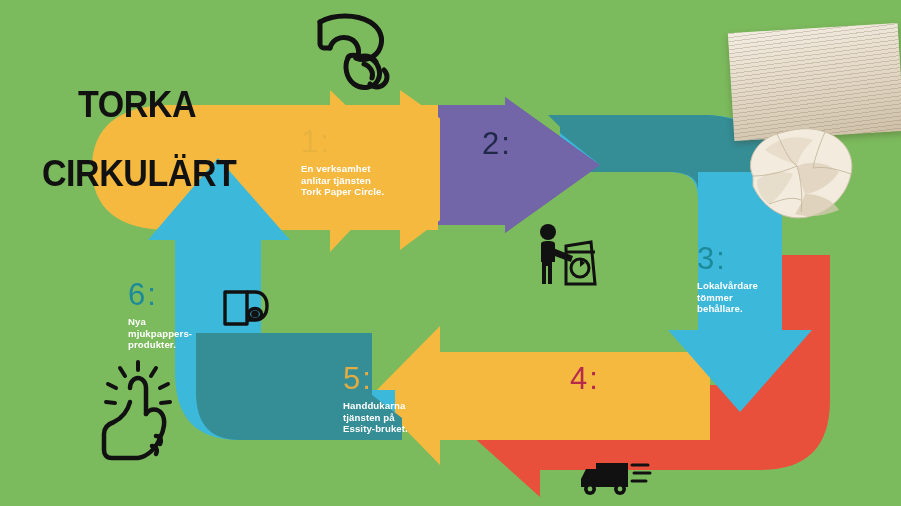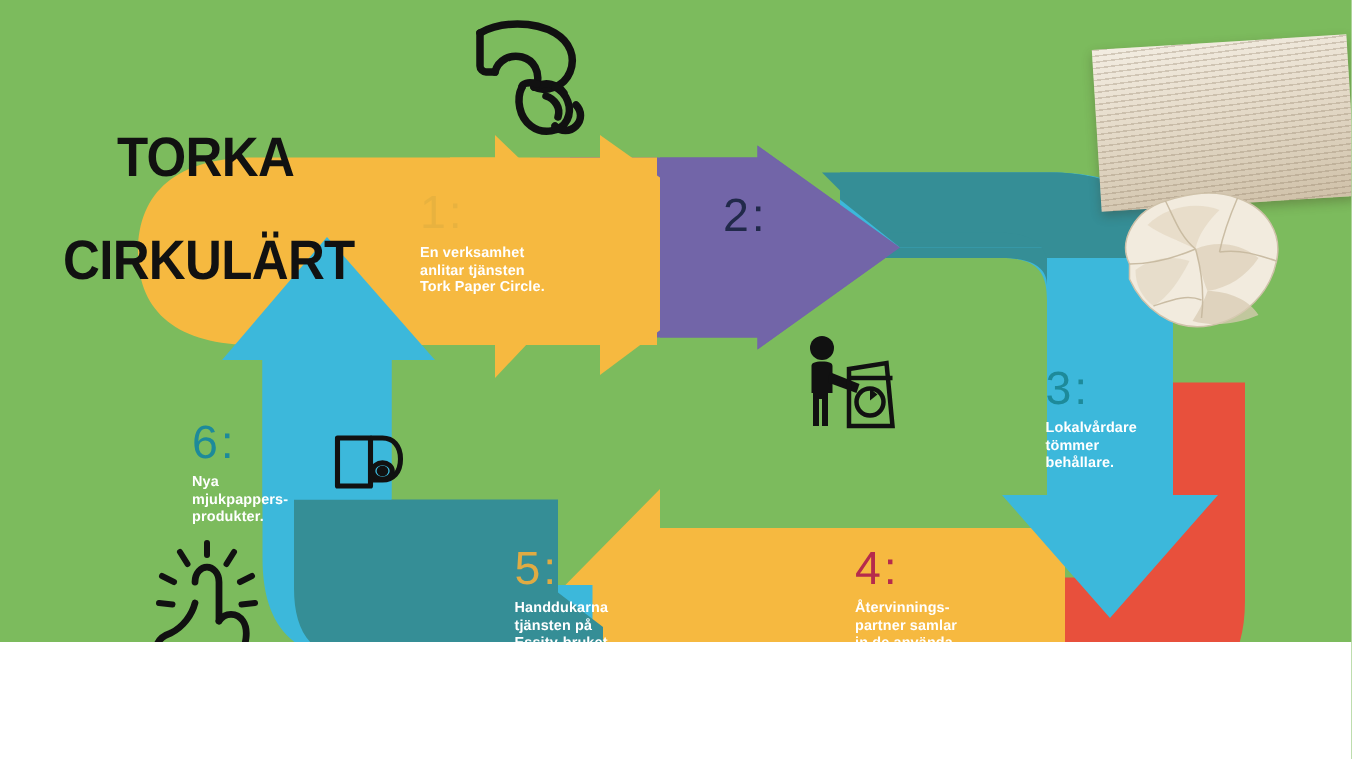--- a/index.html
+++ b/index.html
@@ -3,21 +3,21 @@
 <meta charset="utf-8">
 <style>
   * { box-sizing: border-box; margin: 0; padding: 0; }
   html, body {
     width: 901px; height: 506px;
     overflow: hidden;
     font-family: "Liberation Sans", sans-serif;
   }
   #stage {
     position: relative;
-    width: 901px; height: 428px;
+    width: 901px; height: 506px;
     background: #7CBB5D;
     overflow: hidden;
   }
   #cycle-svg {
     position: absolute; left: 0; top: 0;
     width: 901px; height: 506px;
   }
   
   .title {
     position: absolute;
@@ -50,21 +50,21 @@
   }
   .step .body {
     color: #ffffff;
     font-family: "Liberation Sans Narrow", "Liberation Sans", sans-serif;
     font-weight: bold;
     font-size: 9.6px;
     line-height: 1.22;
     letter-spacing: 0.1px;
     white-space: pre-line;
   }
-  #step-1 { left: 280px; top: 126px; }
+  #step-1 { left: 301px; top: 126px; }
   #step-1 .num { color: #E8B23F; }
   #step-2 { left: 482px; top: 128px; }
   #step-2 .num { color: #21294A; }
   #step-3 { left: 697px; top: 243px; }
   #step-3 .num { color: #1D8A9A; }
   #step-4 { left: 570px; top: 363px; }
   #step-4 .num { color: #B62B4C; }
   #step-5 { left: 343px; top: 363px; }
   #step-5 .num { color: #E0AB43; }
   #step-6 { left: 128px; top: 279px; }
@@ -243,24 +243,20 @@
 
   <div class="step" id="step-3">
     <div class="num">3:</div>
     <div class="body">Lokalvårdare
 tömmer
 behållare.</div>
   </div>
 
   <div class="step" id="step-4">
     <div class="num">4:</div>
-    <div class="body">Återvinnings-
-partner samlar
-in de använda
-handdukarna.</div>
   </div>
 
   <div class="step" id="step-5">
     <div class="num">5:</div>
     <div class="body">Handdukarna
 tjänsten på
 Essity-bruket.</div>
   </div>
 
   <div class="step" id="step-6">

